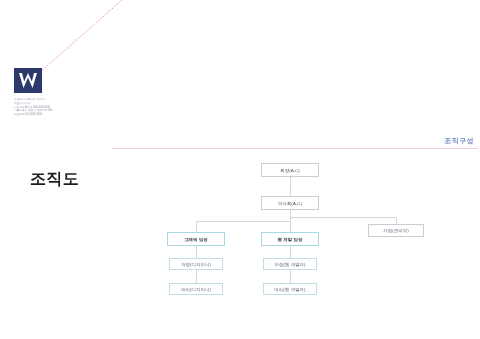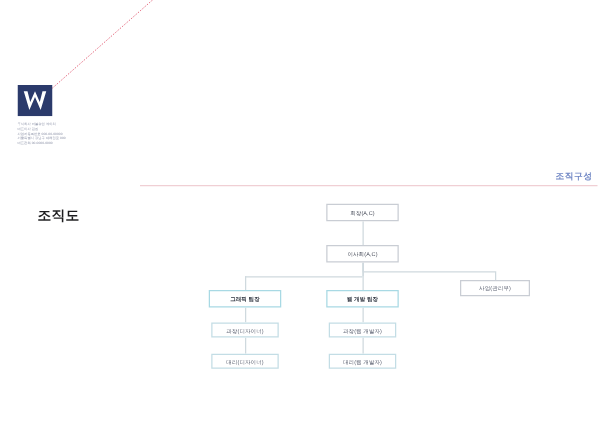--- a/index.html
+++ b/index.html
@@ -72,21 +72,21 @@
     top: 136px;
     font-size: 7px;
     font-weight: 700;
     color: #6f86c4;
     letter-spacing: 0.06em;
   }
   .page-title {
     position: absolute;
     left: 30px;
     top: 158px;
-    font-size: 11px;
+    font-size: 16px;
     font-weight: 700;
     color: #1d1d1f;
     letter-spacing: 0.02em;
   }
 
   
   .orgchart {
     position: absolute;
     left: 0;
     top: 0;

